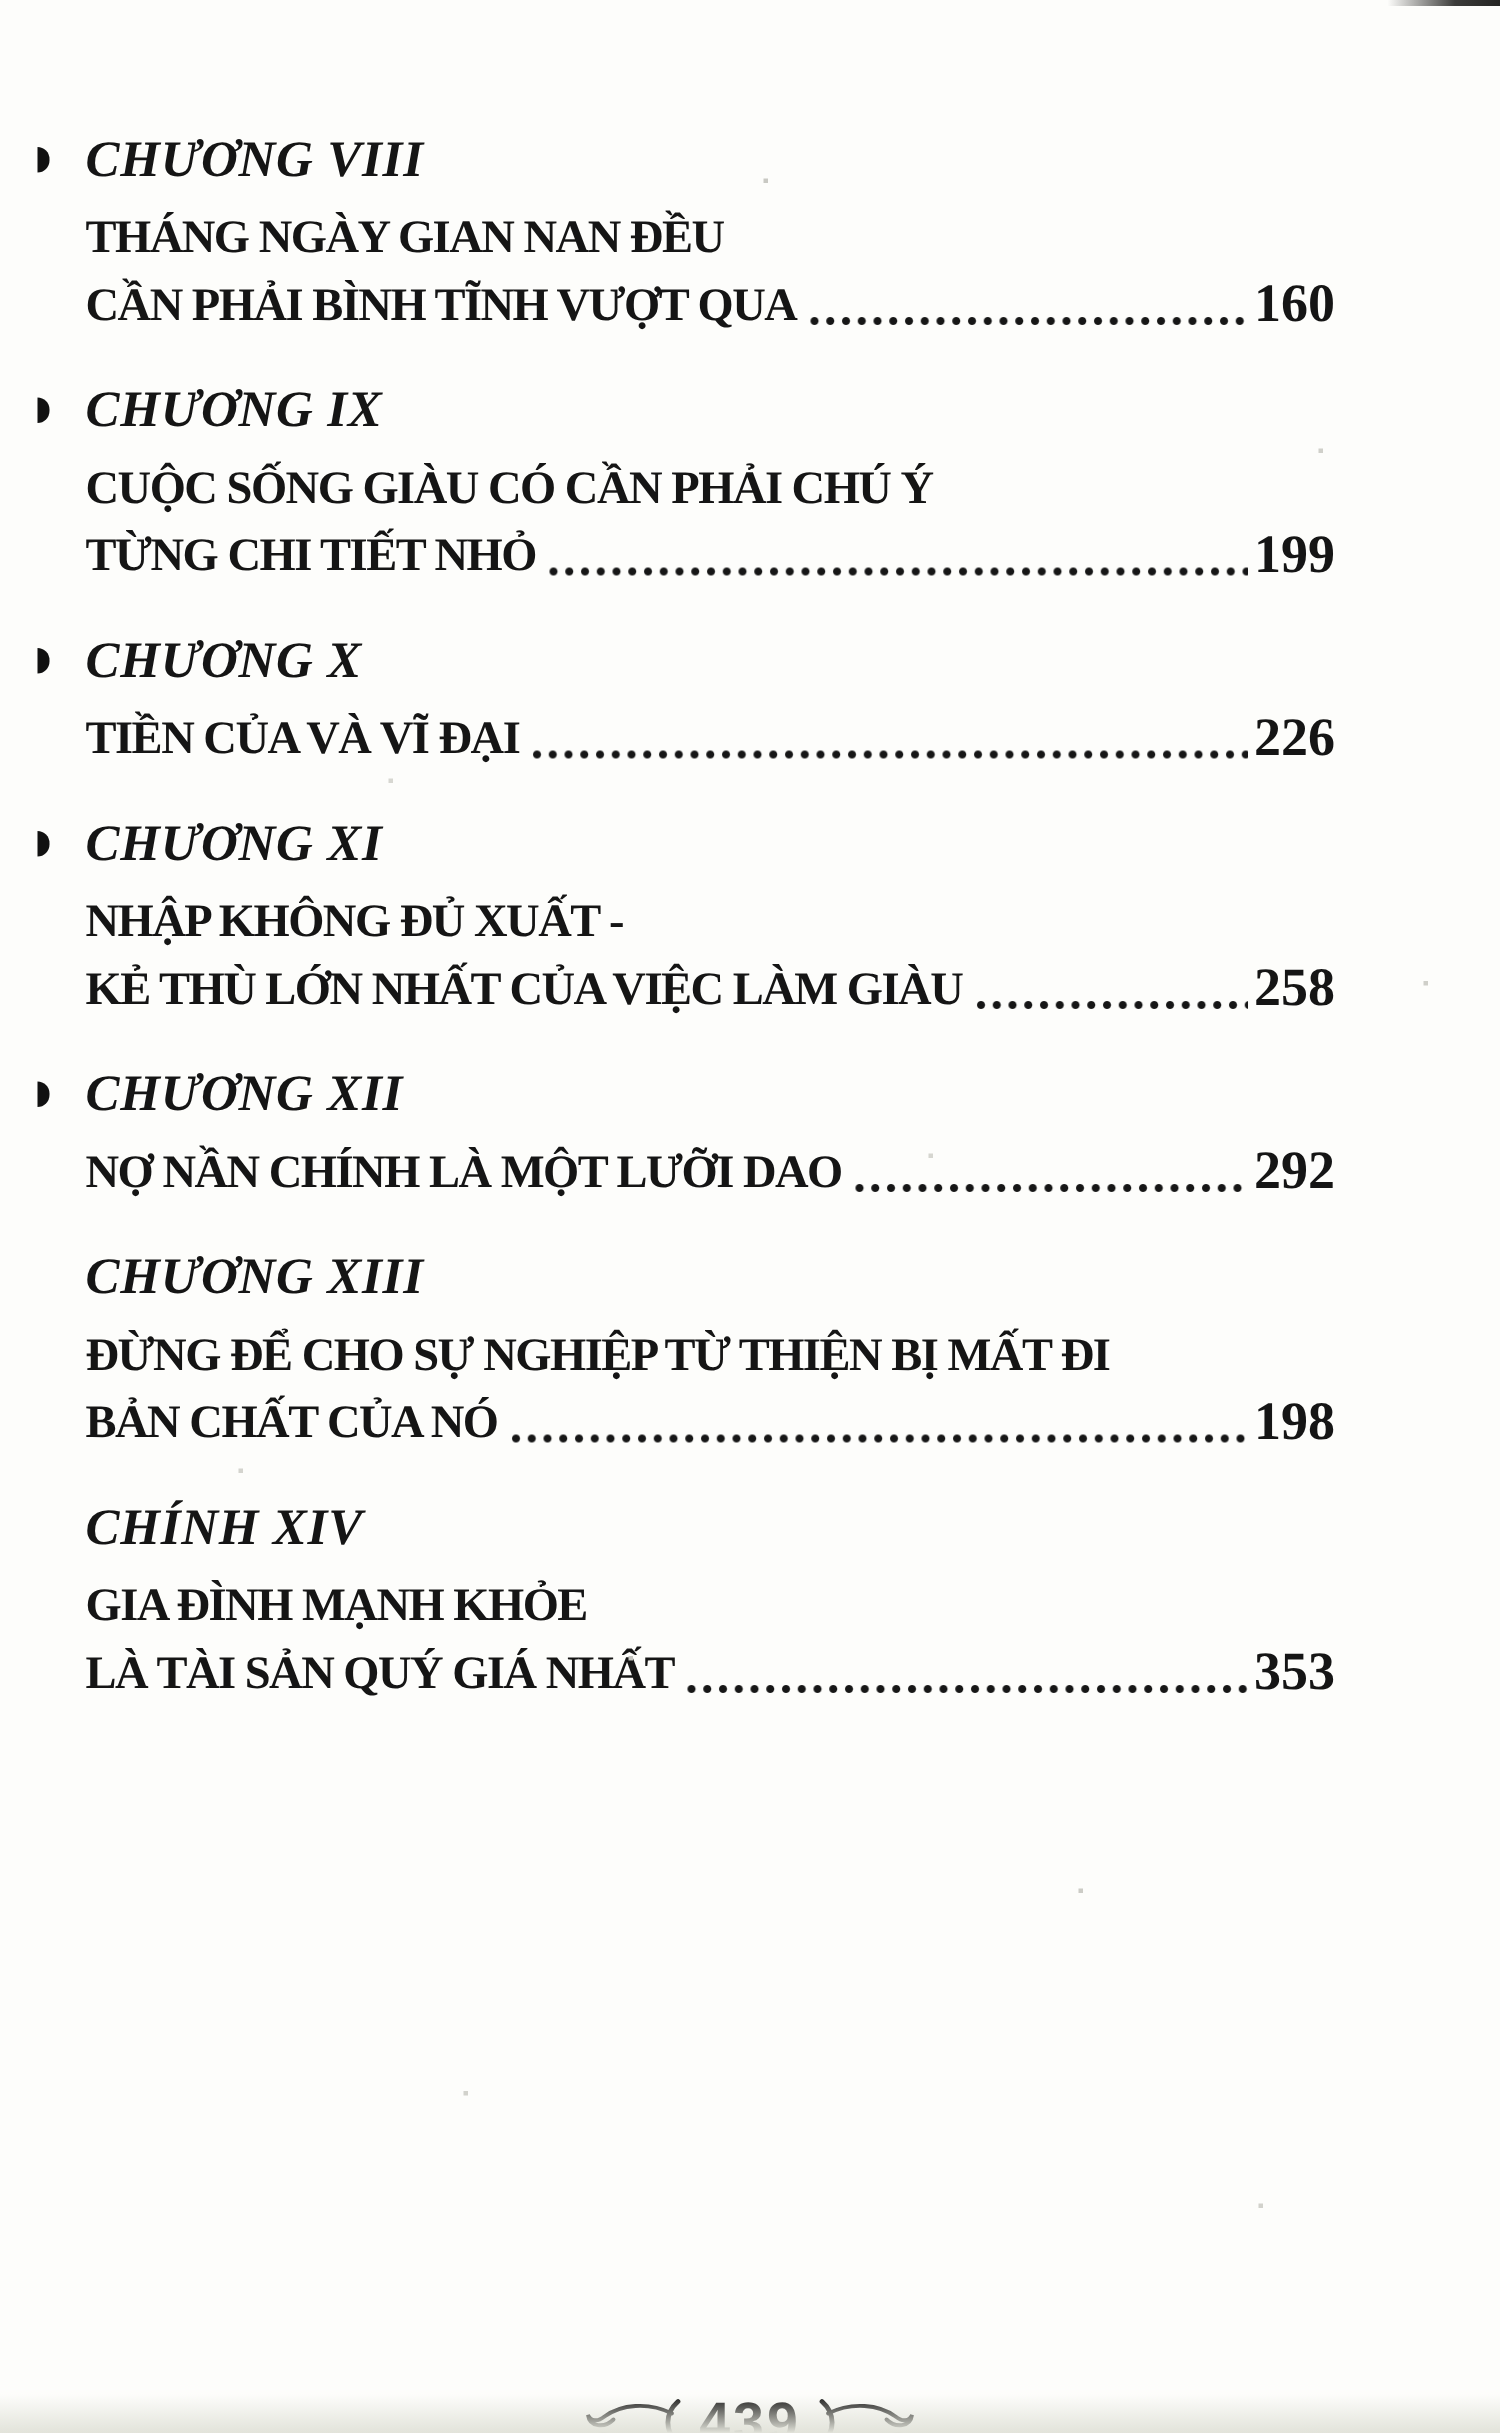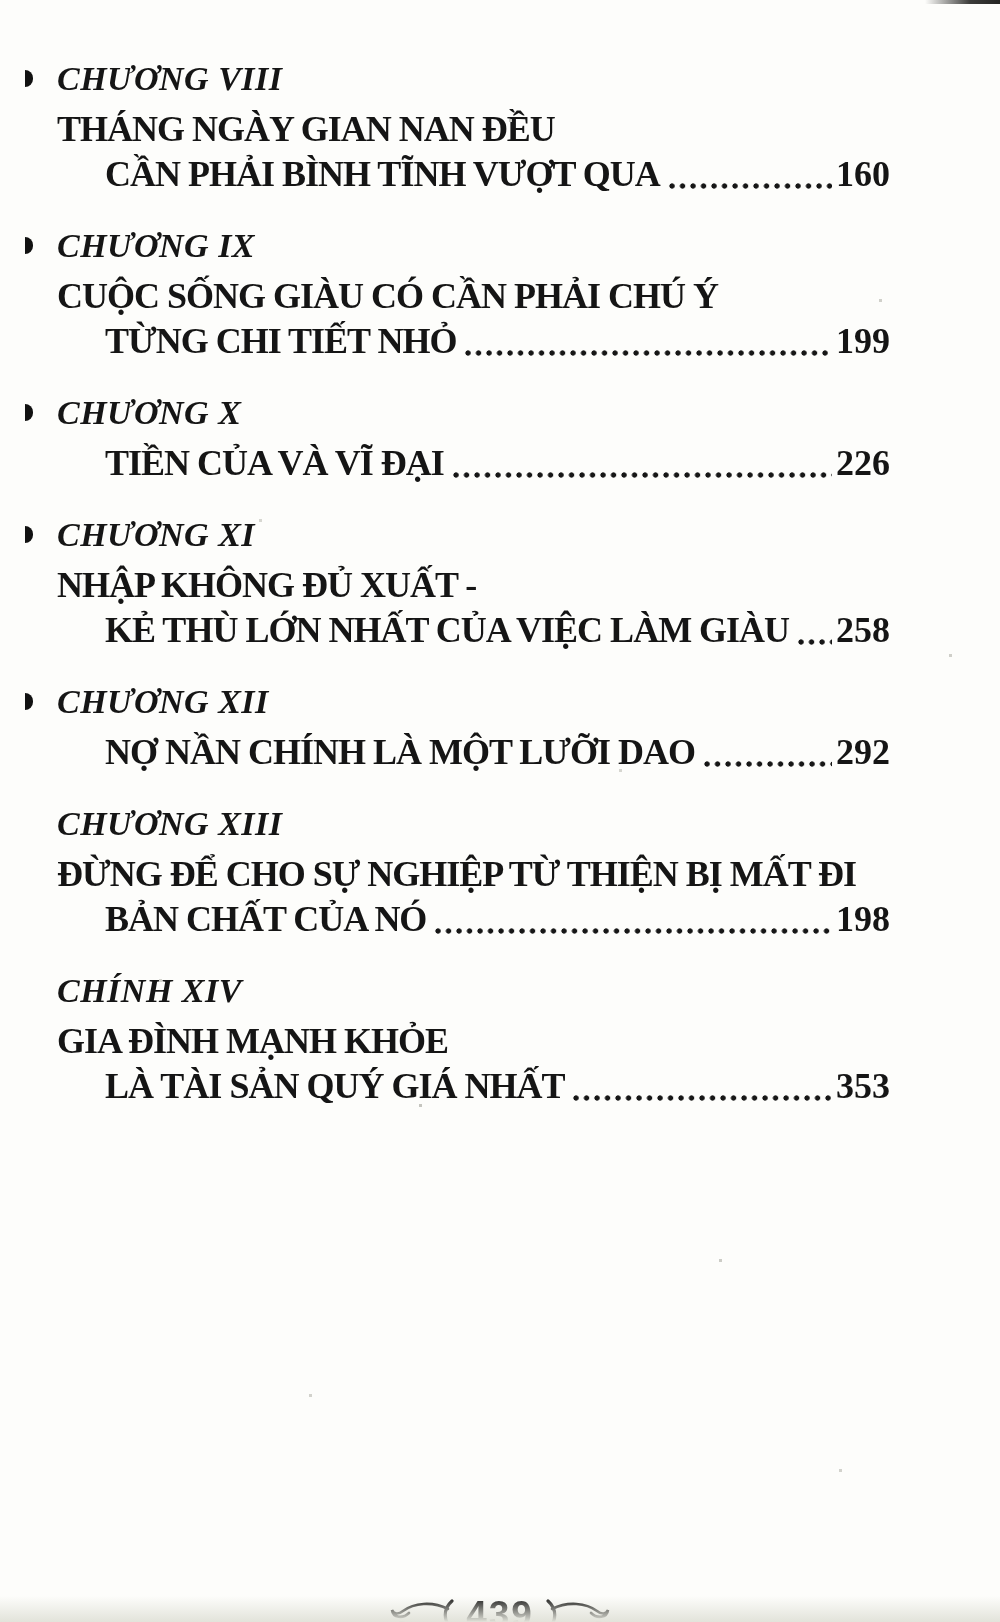--- a/index.html
+++ b/index.html
@@ -9,21 +9,21 @@
     font-family:"Liberation Serif","DejaVu Serif",serif;
     color:#151515;
     overflow:hidden;
     position:relative;
   }
   .page{
     position:relative;
     width:1000px;height:1622px;
   }
   .toc{
-    padding:56px 110px 0 57px;
+    padding:84px 110px 0 57px;
     font-family:Liberation Serif, serif;
   }
   .entry{
     margin-bottom:26px;
     position:relative;
   }
   .chapter-row{
     position:relative;
     line-height:45px;
   }
@@ -35,31 +35,31 @@
     border-radius:0 9px 9px 0;
   }
   .chapter{
     font-style:italic;
     font-weight:600;
     font-size:34px;
     letter-spacing:0.5px;
   }
   .title-line{
     font-weight:700;
-    font-size:36px;
+    font-size:31px;
     line-height:45px;
     letter-spacing:-1px;
     white-space:nowrap;
   }
   .leader-row{
     display:flex;
     align-items:flex-end;
     line-height:45px;
   }
-  .leader-text{flex:0 0 auto;margin-left:48px;}
+  .leader-text{flex:0 0 auto;}
   .dots{
     flex:1 1 auto;
     height:8px;
     margin:0 4px 7px 8px;
     background-image:radial-gradient(circle at 4px 4px,#161616 2.3px,rgba(0,0,0,0) 3px);
     background-size:10.5px 8px;
     background-repeat:repeat-x;
   }
   .pageno{
     flex:0 0 auto;

